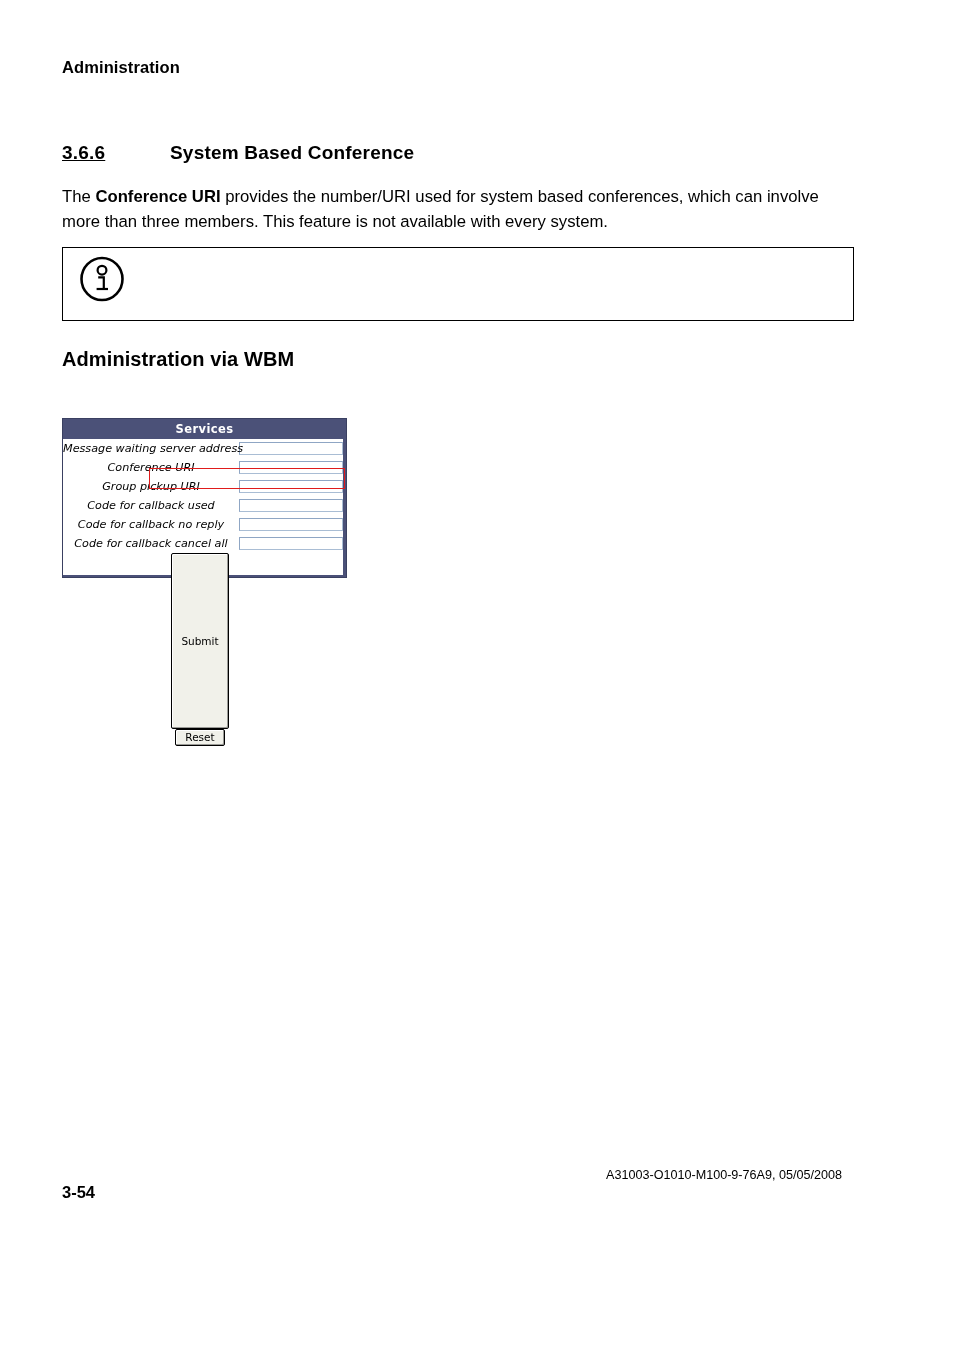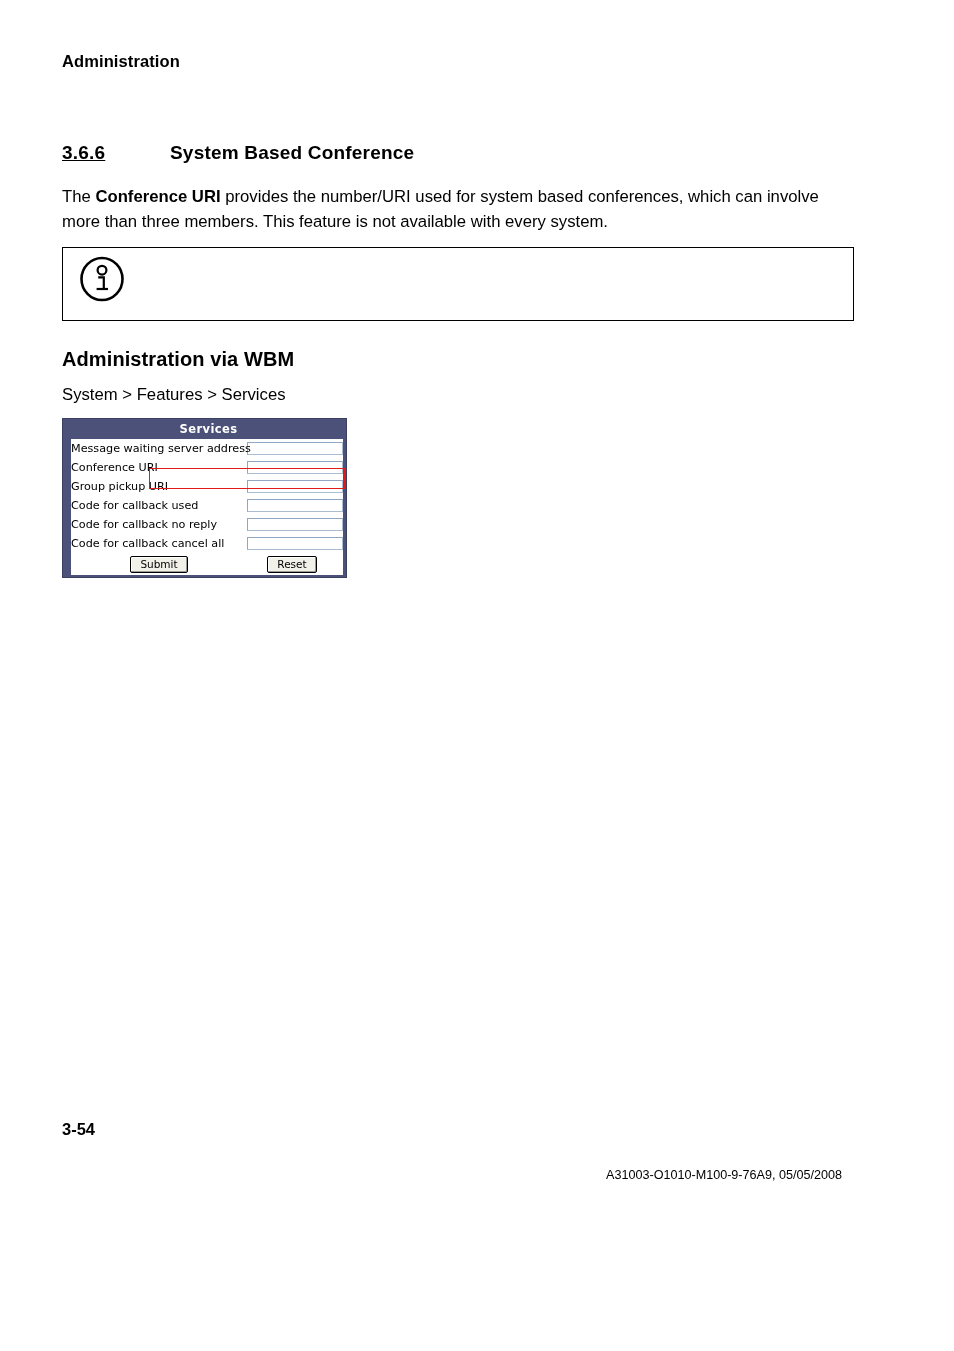--- a/index.html
+++ b/index.html
@@ -21,21 +21,21 @@
     left: 0; top: 0;
     width: 954px;
     height: 1351px;
     overflow: hidden;
   }
 
   
   .runhead {
     position: absolute;
     left: 62px;
-    top: 50px;
+    top: 56px;
     width: 800px;
   }
   .runhead-title {
     font-size: 16.5px;
     font-weight: bold;
     letter-spacing: 0.1px;
     line-height: 22px;
   }
   .runhead-sub {
     font-size: 16.5px;
@@ -124,21 +124,21 @@
 
   
   .shot {
     position: absolute;
     left: 62px;
     top: 418px;
     width: 285px;
     background: #4b5178;
     border: 1px solid #3a4061;
     box-sizing: border-box;
-    padding: 0 0 2px 8px;
+    padding: 0 0 2px 0;
     font-family: "DejaVu Sans", sans-serif;
   }
   .shot-title {
     height: 20px;
     line-height: 20px;
     text-align: center;
     color: #ffffff;
     font-size: 11.5px;
     font-weight: bold;
     letter-spacing: 0.4px;
@@ -155,28 +155,29 @@
     width: 100%;
     table-layout: fixed;
     background: #ffffff;
   }
   .form-table td {
     padding: 0;
     vertical-align: middle;
   }
   .lbl-cell {
     width: 176px;
-    text-align: left;
+    text-align: center;
     font-size: 11.2px;
     color: #000;
     padding-right: 2px;
     white-space: nowrap;
     height: 19px;
     line-height: 19px;
     background: #ffffff;
+    font-style: italic;
   }
   .fld-cell {
     padding: 1px 2px 1px 0;
     background: #ffffff;
   }
   .fld {
     display: block;
     height: 13px;
     border: 1px solid #a9bdd4;
     border-top-color: #8fa6c4;
@@ -202,20 +203,21 @@
   .btn-row {
     background: #ffffff;
     height: 22px;
     position: relative;
   }
   .btn-row-inner {
     display: flex;
     align-items: center;
     height: 22px;
     padding: 0 6px 0 0;
+    flex-direction: column;
   }
   .btn {
     font-family: "DejaVu Sans", sans-serif;
     font-size: 10.5px;
     color: #000;
     background: #f1f1ea;
     border: 1px solid #000;
     border-radius: 2px;
     padding: 1px 9px 2px 9px;
     line-height: 12px;
@@ -230,21 +232,21 @@
   .btn-reset-wrap {
     flex: 1 1 auto;
     display: flex;
     justify-content: center;
   }
 
   
   .footer-page {
     position: absolute;
     left: 62px;
-    top: 1120px;
+    top: 1183px;
     font-size: 16.5px;
     font-weight: bold;
   }
   .footer-right {
     position: absolute;
     right: 112px;
     top: 1166px;
     text-align: right;
     font-size: 12.6px;
     line-height: 19px;
@@ -270,21 +272,20 @@
       <svg class="note-icon" viewBox="0 0 46 46">
         <ellipse cx="23" cy="23" rx="20.5" ry="21" fill="none" stroke="#000" stroke-width="2.6"></ellipse>
         <circle cx="23" cy="14.2" r="4.4" fill="none" stroke="#000" stroke-width="2.2"></circle>
         <path d="M19.2 21.4 h5.6 v11.6 h3.6" fill="none" stroke="#000" stroke-width="2.2" stroke-linejoin="miter" stroke-linecap="butt"></path>
         <path d="M17.6 33 h11.4" fill="none" stroke="#000" stroke-width="2.2"></path>
       </svg>
     </div>
   </div>
 
   <div class="wbm-heading">Administration via WBM</div>
-  <div class="wbm-path">System &gt; Features &gt; Services</div>
 
   <div class="shot">
     <div class="shot-title">Services</div>
     <div class="shot-body">
       <div class="redbox"></div>
       <table class="form-table">
         <tbody>
           <tr>
             <td class="lbl-cell">Message waiting server address</td>
             <td class="fld-cell">

